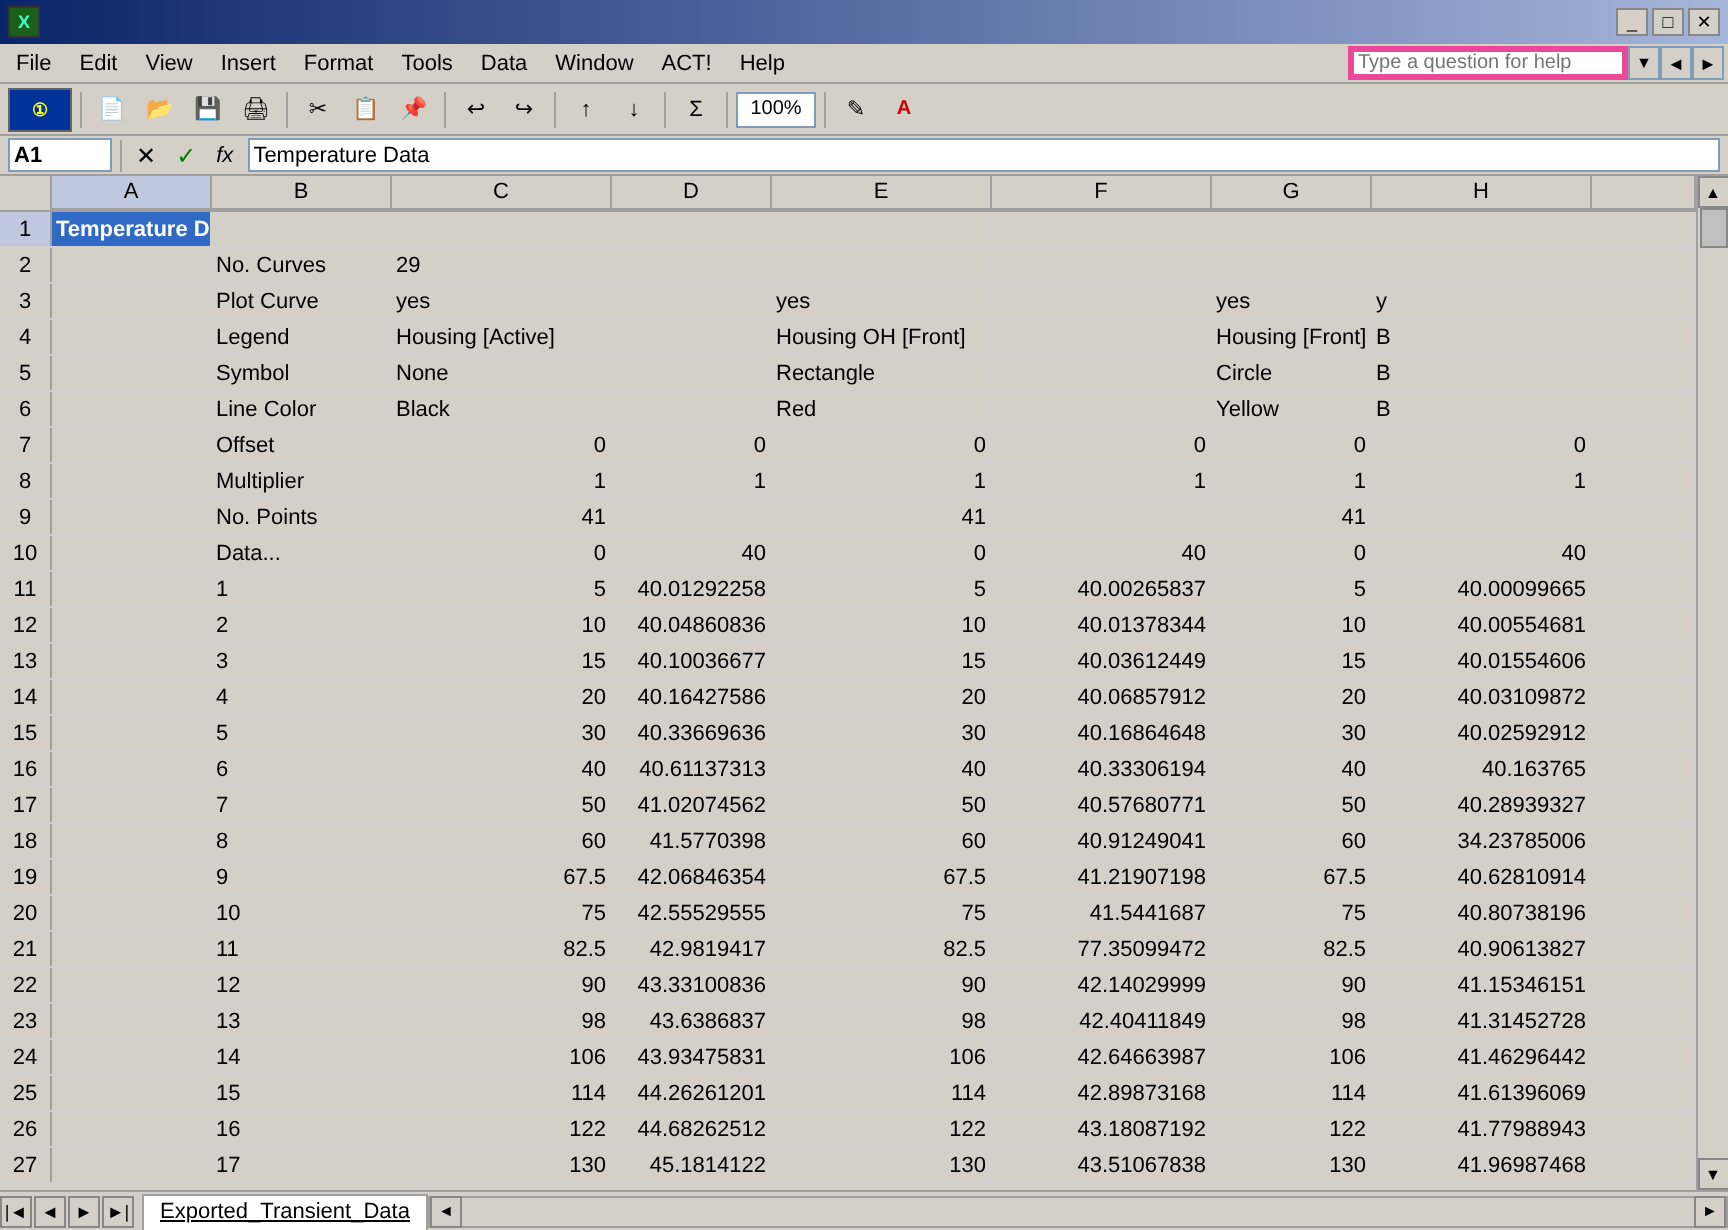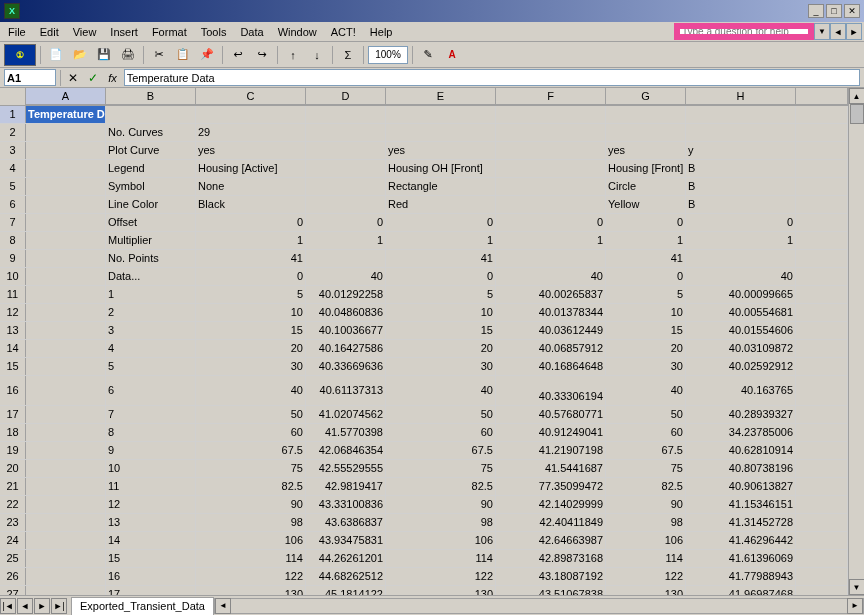--- a/index.html
+++ b/index.html
@@ -78,21 +78,21 @@
       color: #000;
     }
     .menu-help-box {
       margin-left: auto;
       display: flex;
       align-items: center;
     }
     .help-input {
       height: 17px;
       width: 140px;
-      border: 6px solid #ec4899;
+      border: 3px solid #ec4899;
       font-size: 10px;
       padding: 0 2px;
       color: #888;
     }
     .help-arrow {
       width: 16px;
       height: 17px;
       background: #d4d0c8;
       border: 1px solid #7f9db9;
       font-size: 8px;
@@ -255,20 +255,21 @@
     .sheet-tab {
       height: 18px;
       padding: 0 8px;
       background: white;
       border: 1px solid #a0a0a0;
       border-bottom: none;
       font-size: 11px;
       cursor: pointer;
       display: flex;
       align-items: center;
+      text-decoration: underline;
     }
     .sheet-nav {
       display: flex;
       gap: 1px;
       margin-right: 4px;
     }
     .sheet-nav-btn {
       width: 16px;
       height: 16px;
       background: #d4d0c8;
@@ -719,21 +720,21 @@
                 <div class="cell" style="width: 110px; justify-content: flex-end;">40.02592912</div>
                 <div class="cell" style="flex: 1 1 0%;"></div>
               </div>
               <div class="grid-row">
                 <div class="row-header">16</div>
                 <div class="cell" style="width: 80px;"></div>
                 <div class="cell" style="width: 90px;">6</div>
                 <div class="cell" style="width: 110px; justify-content: flex-end;">40</div>
                 <div class="cell" style="width: 80px; justify-content: flex-end;">40.61137313</div>
                 <div class="cell" style="width: 110px; justify-content: flex-end;">40</div>
-                <div class="cell" style="width: 110px; justify-content: flex-end; margin-top: 12px;">40.33306194</div>
+                <div class="cell" style="width: 110px; justify-content: flex-end;">40.33306194</div>
                 <div class="cell" style="width: 80px; justify-content: flex-end;">40</div>
                 <div class="cell" style="width: 110px; justify-content: flex-end;">40.163765</div>
                 <div class="cell" style="flex: 1 1 0%;"></div>
               </div>
               <div class="grid-row">
                 <div class="row-header">17</div>
                 <div class="cell" style="width: 80px;"></div>
                 <div class="cell" style="width: 90px;">7</div>
                 <div class="cell" style="width: 110px; justify-content: flex-end;">50</div>
                 <div class="cell" style="width: 80px; justify-content: flex-end;">41.02074562</div>

